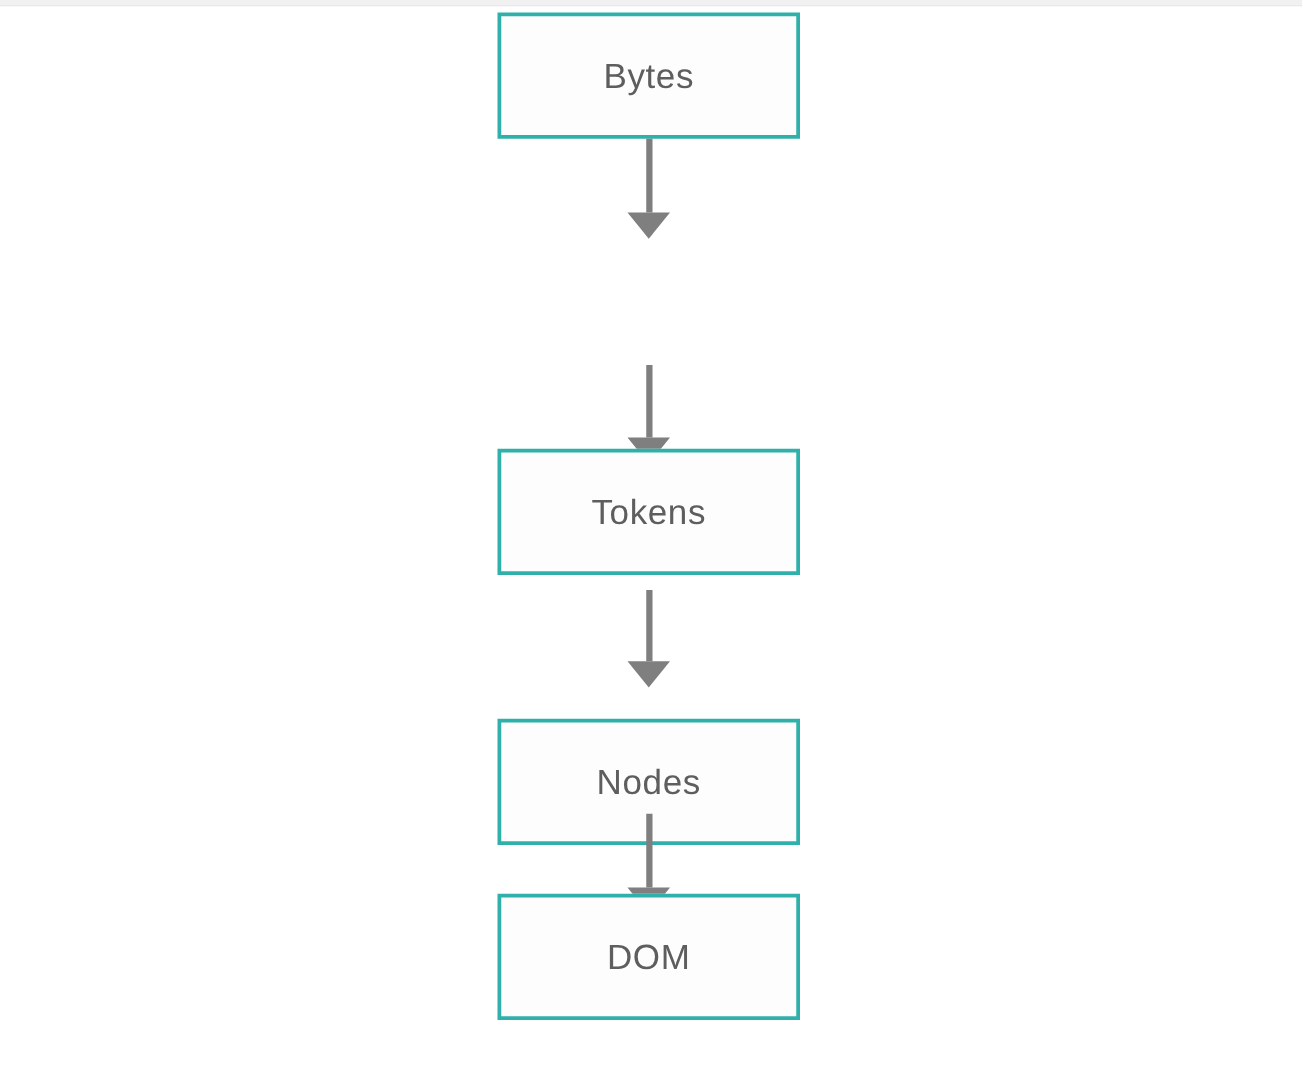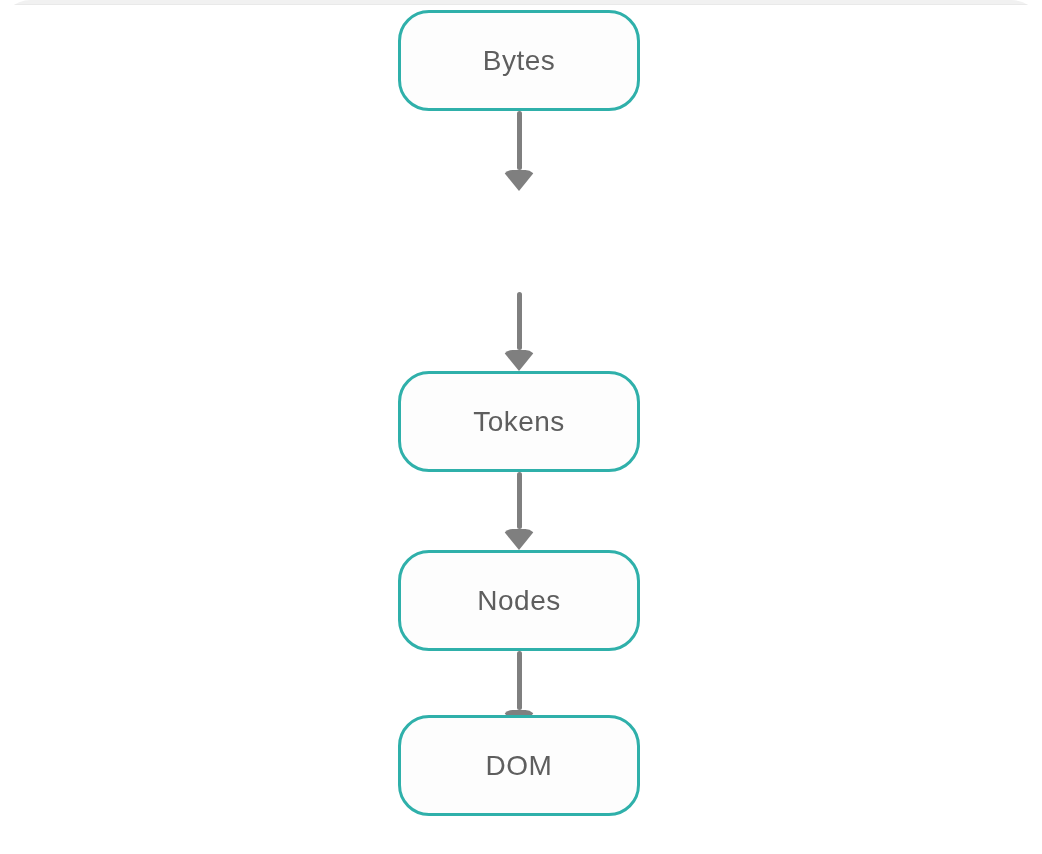--- a/index.html
+++ b/index.html
@@ -3,21 +3,21 @@
 <meta charset="utf-8">
 <style>
   :root {
     --node-border: #2FB0AA;
     --node-fill: #FDFDFD;
     --label-text: #5E5E5E;
     --arrow: #7F7F7F;
     --page-bg: #FFFFFF;
     --top-strip: #F1F1F1;
   }
-  * { margin: 0; padding: 0; box-sizing: border-box; border-radius: 31px; }
+  * { margin: 0; padding: 0; box-sizing: border-box; }
   html, body {
     width: 1042px; height: 854px;
     background: var(--page-bg);
     font-family: "Liberation Sans", "DejaVu Sans", sans-serif;
     overflow: hidden;
   }
   .canvas {
     position: relative;
     width: 1042px; height: 854px;
     background: var(--page-bg);
@@ -61,22 +61,22 @@
   }
   .edge-head {
     width: 0; height: 0;
     border-left: 17px solid transparent;
     border-right: 17px solid transparent;
     border-top: 21px solid var(--arrow);
   }
   
   .n0 { top: 10px; }
   .n1 { top: 191px; }
-  .n2 { top: 371px; }
-  .n3 { top: 550px; }
+  .n2 { top: 359px; }
+  .n3 { top: 575px; }
   .n4 { top: 715px; }
   
   .e0 { top: 111px; height: 80px; }
   .e1 { top: 292px; height: 79px; }
   .e2 { top: 472px; height: 78px; }
   .e3 { top: 651px; height: 80px; }
 </style>
 </head>
 <body>
 

